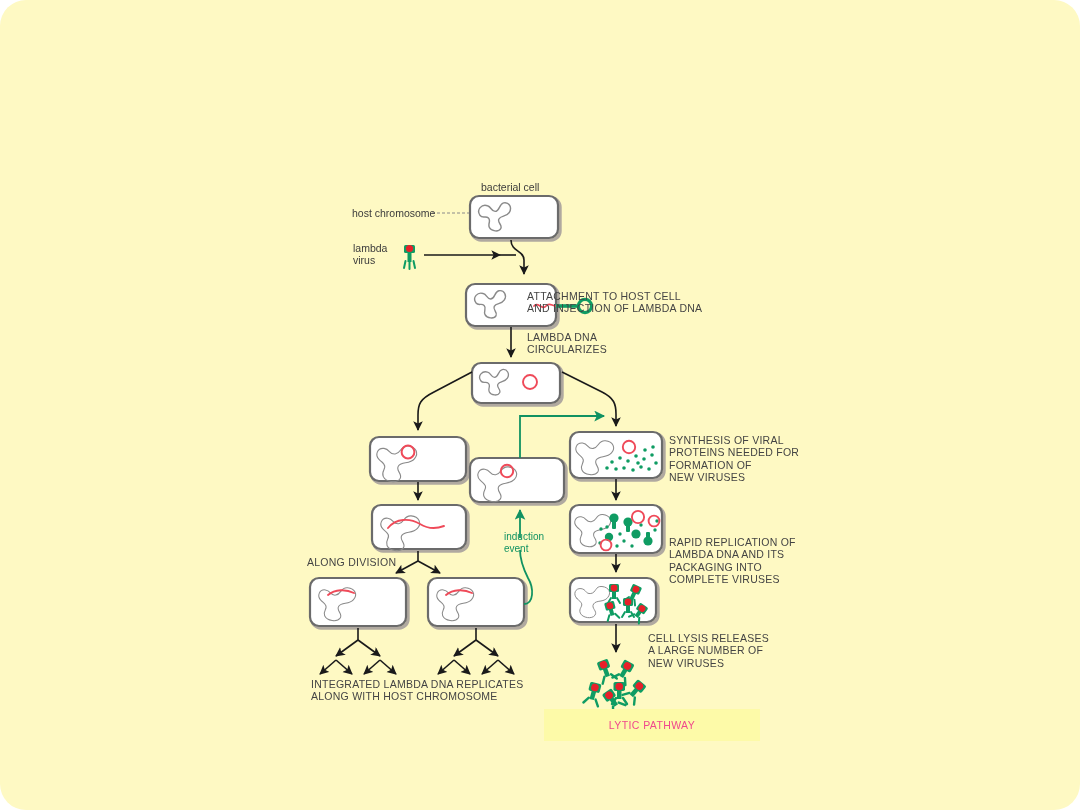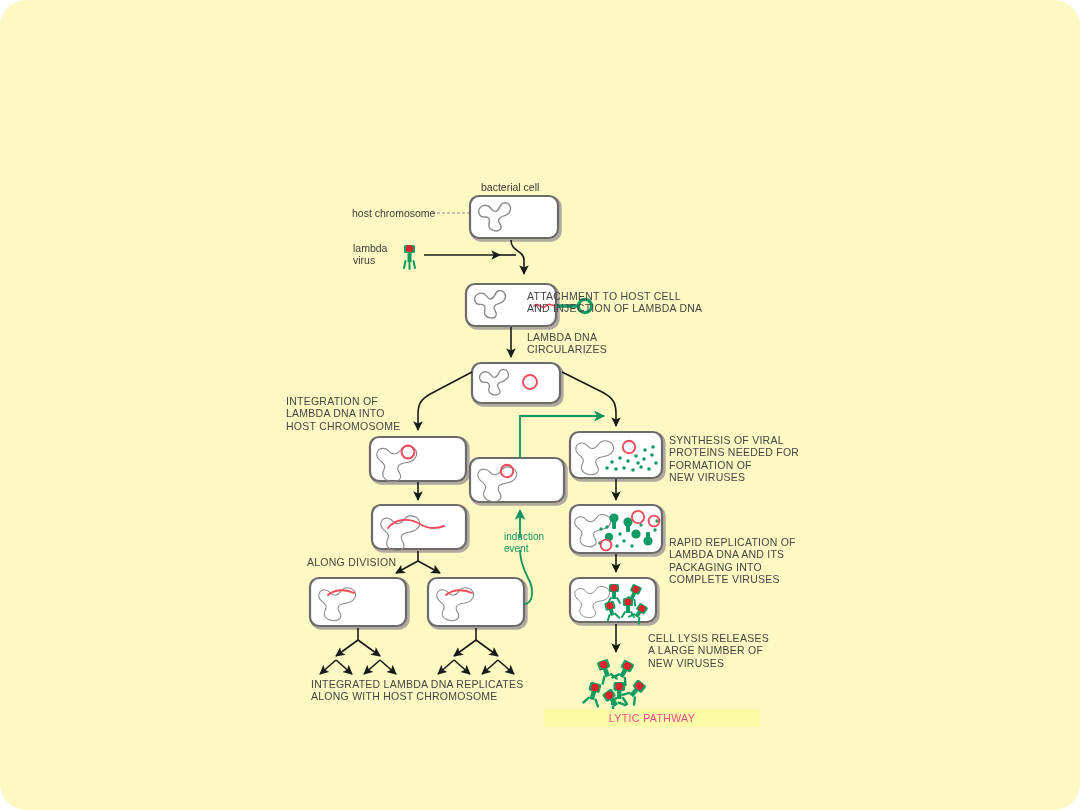--- a/index.html
+++ b/index.html
@@ -333,37 +333,34 @@
 
   <div class="lbl lc" style="left:481px;top:181px;">bacterial cell</div>
   <div class="lbl lc" style="left:352px;top:207px;">host chromosome</div>
   <div class="lbl lc" style="left:353px;top:242px;">lambda
 virus</div>
 
   <div class="lbl caps" style="left:527px;top:250px;margin-top:40px;">ATTACHMENT TO HOST CELL
 AND INJECTION OF LAMBDA DNA</div>
   <div class="lbl caps" style="left:527px;top:331px;">LAMBDA DNA
 CIRCULARIZES</div>
-  <div class="lbl caps" style="left:286px;top:395px;">INTEGRATION OF
-LAMBDA DNA INTO
-HOST CHROMOSOME</div>
   <div class="lbl caps" style="left:669px;top:434px;">SYNTHESIS OF VIRAL
 PROTEINS NEEDED FOR
 FORMATION OF
 NEW VIRUSES</div>
   <div class="lbl caps" style="left:669px;top:536px;">RAPID REPLICATION OF
 LAMBDA DNA AND ITS
 PACKAGING INTO
 COMPLETE VIRUSES</div>
   <div class="lbl caps" style="left:648px;top:632px;">CELL LYSIS RELEASES
 A LARGE NUMBER OF
 NEW VIRUSES</div>
   <div class="lbl caps" style="left:307px;top:556px;">ALONG DIVISION</div>
   <div class="lbl green-lbl" style="left:504px;top:531px;">induction
 event</div>
   <div class="lbl caps" style="left:311px;top:678px;">INTEGRATED LAMBDA DNA REPLICATES
 ALONG WITH HOST CHROMOSOME</div>
 
-  <div class="banner" style="left:544px;top:709px;width:216px;height:18px;">
+  <div class="banner" style="left:544px;top:709px;width:216px;height:32px;">
     <span>LYTIC PATHWAY</span>
   </div>
 
 </div>
 
 </body></html>

